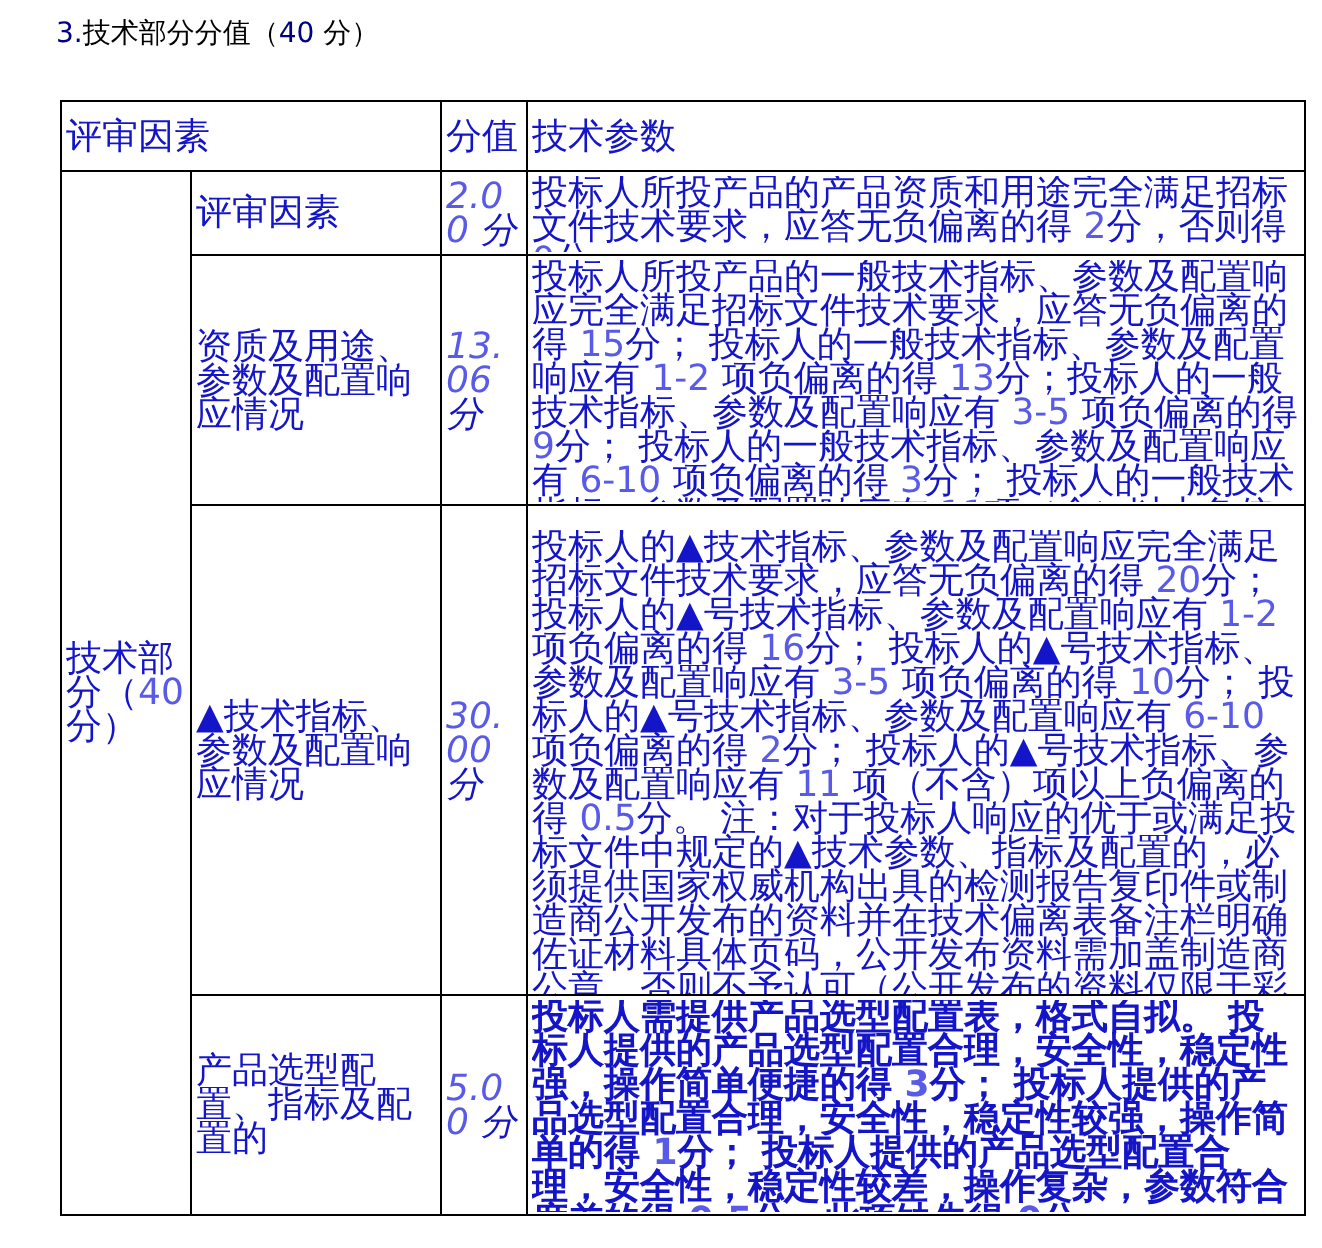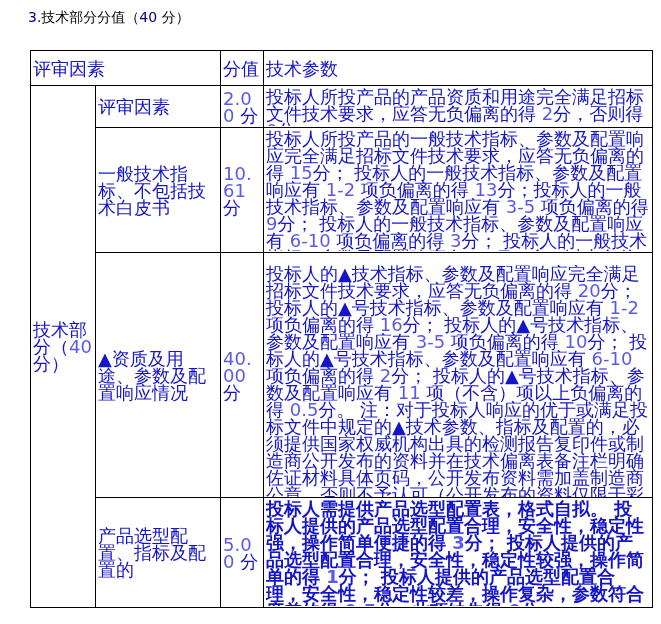--- a/index.html
+++ b/index.html
@@ -39,21 +39,21 @@
     border: 1px solid #000000;
     padding: 0 2px;
     font-weight: normal;
     text-align: left;
     vertical-align: middle;
     overflow: hidden;
     word-break: break-word;
   }
   th.hdr { font-weight: normal; }
   td.category-cell { text-align: center; vertical-align: middle; }
-  td.scoreval { padding: 0 1px; }
+  td.scoreval { padding: 0 1px; font-style: italic; }
   td.criteria { vertical-align: top; }
   .clamp { overflow: hidden; }
   .clamp.h1 { height: 38px; }
   .clamp.h2 { height: 121px; }
   .clamp.h3 { height: 232px; margin-top: 12px; }
   .clamp.h4 { height: 106px; font-weight: bold; }
 </style>
 </head>
 <body>
 
@@ -79,30 +79,30 @@
     <tr style="height:42px">
       <td class="category-cell" rowspan="4">技术部分（<span class="num">40</span> 分）</td>
       <td>评审因素</td>
       <td class="scoreval"><span class="num">2.00</span> 分</td>
       <td class="criteria">
         <div class="clamp h1">投标人所投产品的产品资质和用途完全满足招标文件技术要求，应答无负偏离的得 <span class="num">2</span>分，否则得 <span class="num">0</span>分。</div>
       </td>
     </tr>
 
     <tr style="height:125px">
-      <td>一般技术指标、不包括技术白皮书</td>
-      <td class="scoreval"><span class="num">10.61</span> 分</td>
+      <td>资质及用途、参数及配置响应情况</td>
+      <td class="scoreval"><span class="num">13.06</span> 分</td>
       <td class="criteria">
         <div class="clamp h2">投标人所投产品的一般技术指标、参数及配置响应完全满足招标文件技术要求，应答无负偏离的得 <span class="num">15</span>分；  投标人的一般技术指标、参数及配置响应有 <span class="num">1-2</span> 项负偏离的得 <span class="num">13</span>分；投标人的一般技术指标、参数及配置响应有 <span class="num">3-5</span> 项负偏离的得 <span class="num">9</span>分；  投标人的一般技术指标、参数及配置响应有 <span class="num">6-10</span> 项负偏离的得 <span class="num">3</span>分；  投标人的一般技术指标、参数及配置响应有 <span class="num">11</span>项（含）以上负偏离的得 <span class="num">0.5</span>分。</div>
       </td>
     </tr>
 
     <tr style="height:236px">
-      <td>▲资质及用途、参数及配置响应情况</td>
-      <td class="scoreval"><span class="num">40.00</span> 分</td>
+      <td>▲技术指标、参数及配置响应情况</td>
+      <td class="scoreval"><span class="num">30.00</span> 分</td>
       <td class="criteria">
         <div class="clamp h3">投标人的▲技术指标、参数及配置响应完全满足招标文件技术要求，应答无负偏离的得 <span class="num">20</span>分； 投标人的▲号技术指标、参数及配置响应有 <span class="num">1-2</span> 项负偏离的得 <span class="num">16</span>分；  投标人的▲号技术指标、参数及配置响应有 <span class="num">3-5</span> 项负偏离的得 <span class="num">10</span>分；  投标人的▲号技术指标、参数及配置响应有 <span class="num">6-10</span> 项负偏离的得 <span class="num">2</span>分；  投标人的▲号技术指标、参数及配置响应有 <span class="num">11</span> 项（不含）项以上负偏离的得 <span class="num">0.5</span>分。  注：对于投标人响应的优于或满足投标文件中规定的▲技术参数、指标及配置的，必须提供国家权威机构出具的检测报告复印件或制造商公开发布的资料并在技术偏离表备注栏明确佐证材料具体页码，公开发布资料需加盖制造商公章，否则不予认可（公开发布的资料仅限于彩页或制造商官网截图或软件操作界面截图，不包括技术白皮书）。</div>
       </td>
     </tr>
 
     <tr style="height:110px">
       <td>产品选型配置、指标及配置的</td>
       <td class="scoreval"><span class="num">5.00</span> 分</td>
       <td class="criteria">
         <div class="clamp h4">投标人需提供产品选型配置表，格式自拟。  投标人提供的产品选型配置合理，安全性，稳定性强，操作简单便捷的得 <span class="num">3</span>分；  投标人提供的产品选型配置合理，安全性，稳定性较强，操作简单的得 <span class="num">1</span>分；  投标人提供的产品选型配置合理，安全性，稳定性较差，操作复杂，参数符合度差的得 <span class="num">0.5</span>分；此项缺失得 <span class="num">0</span>分。</div>

